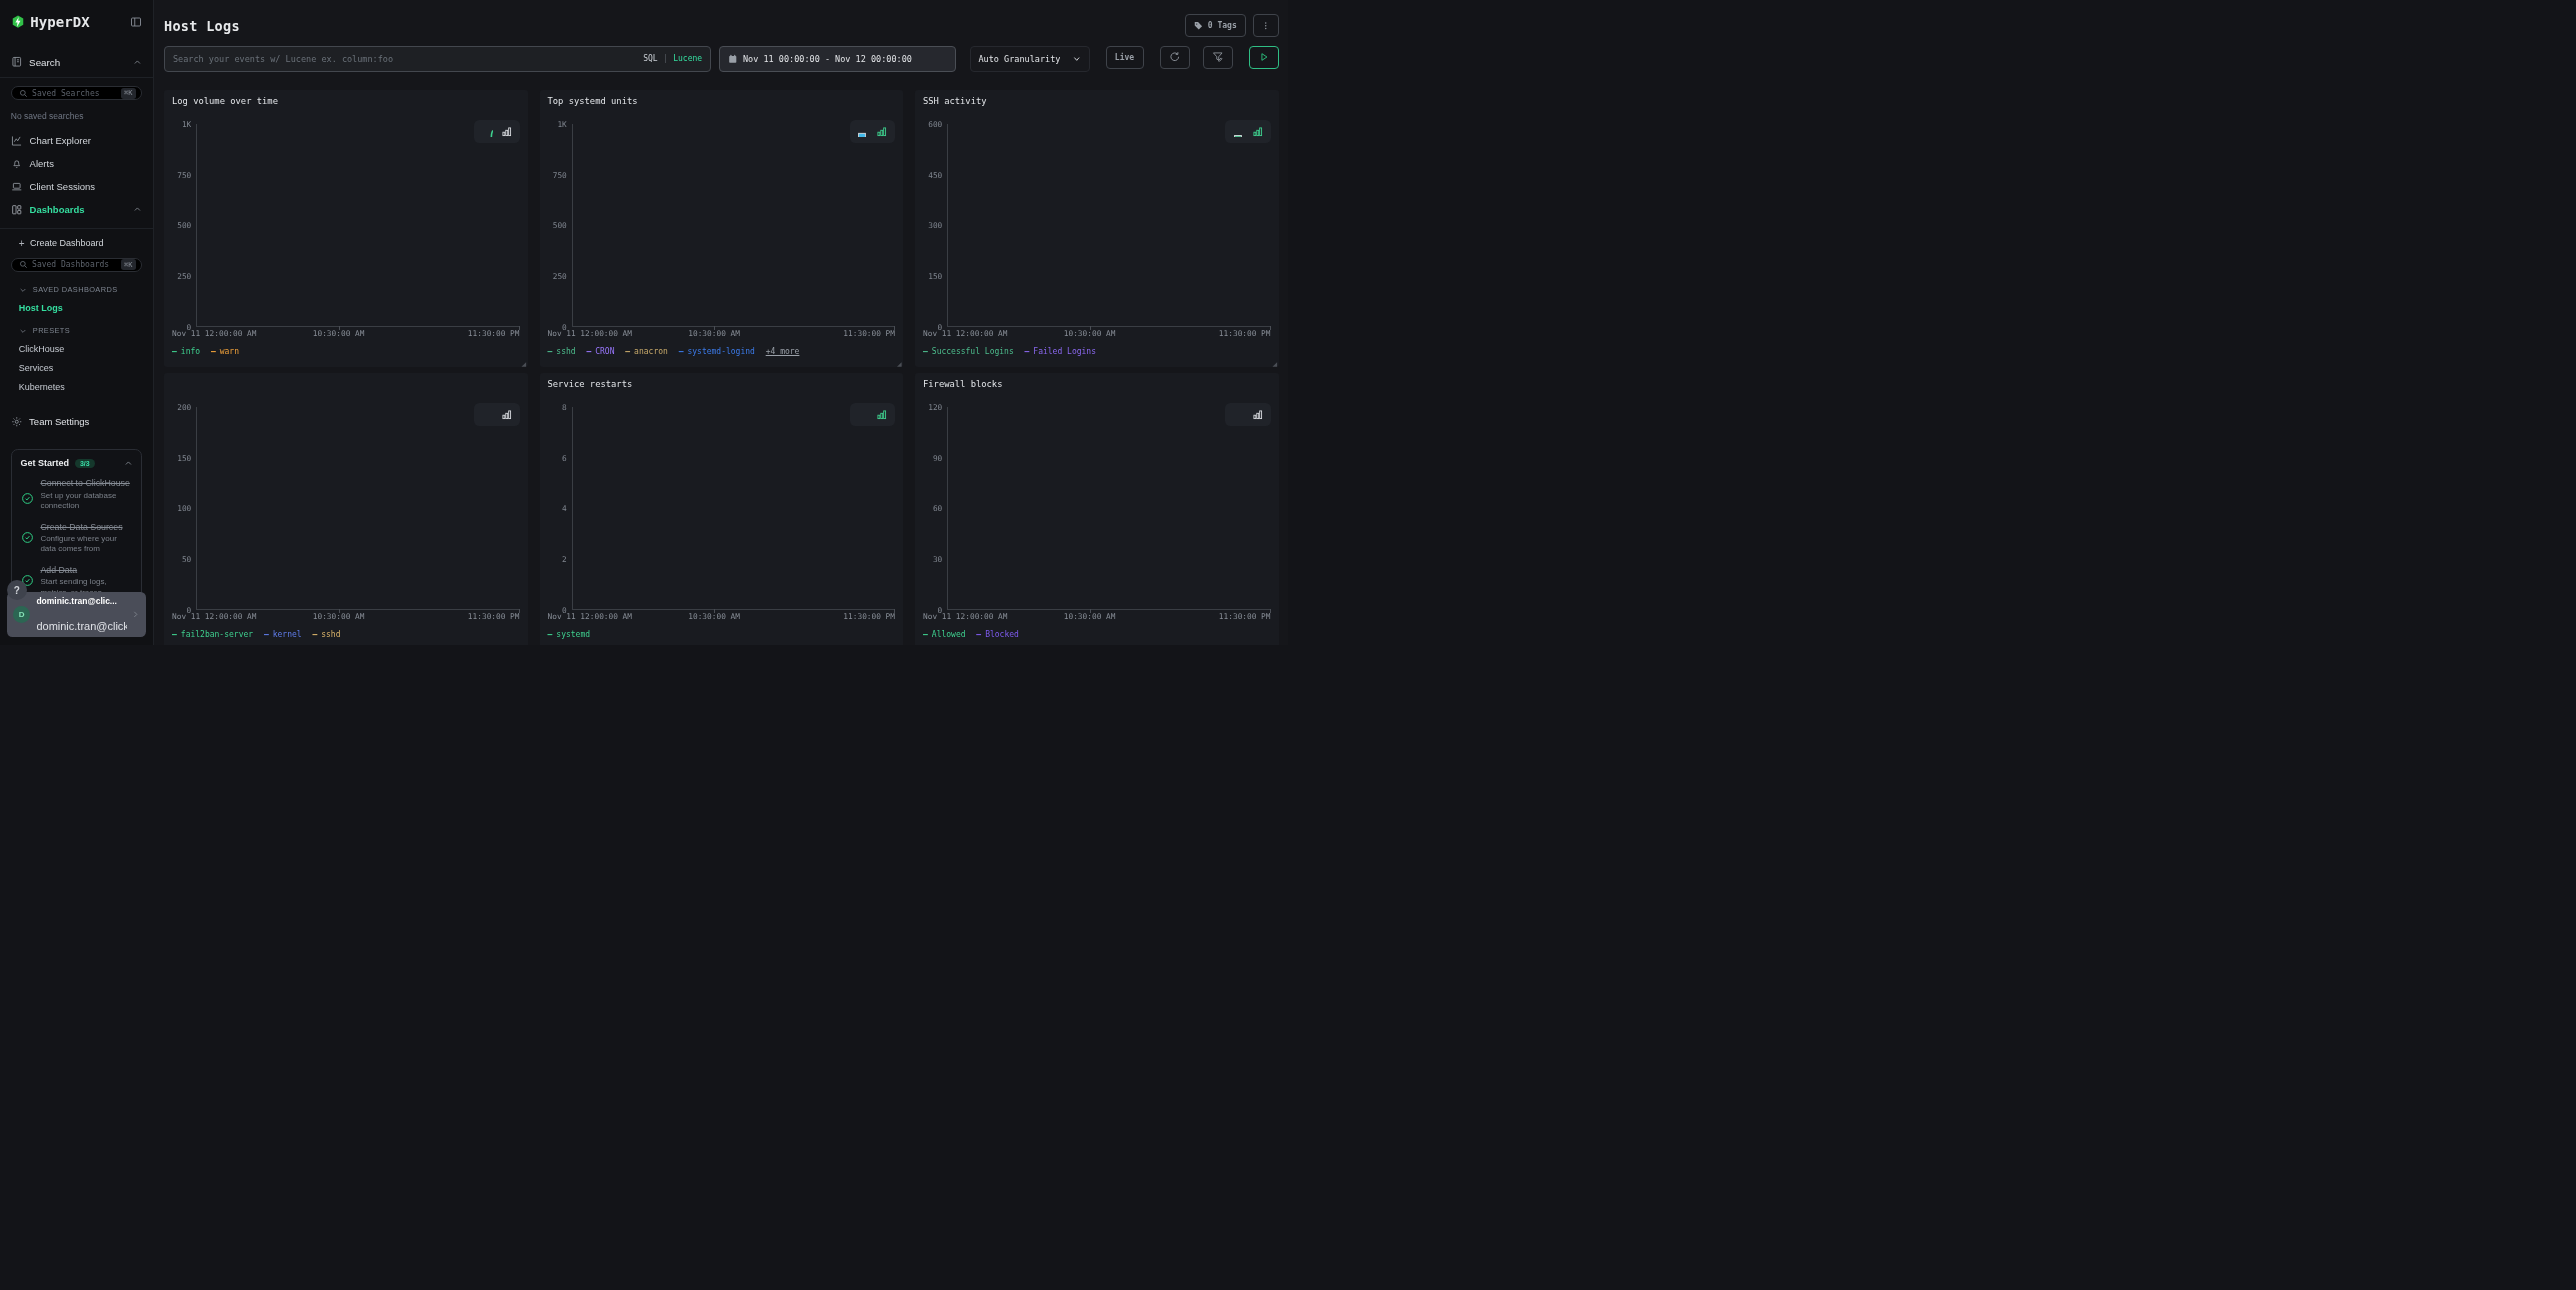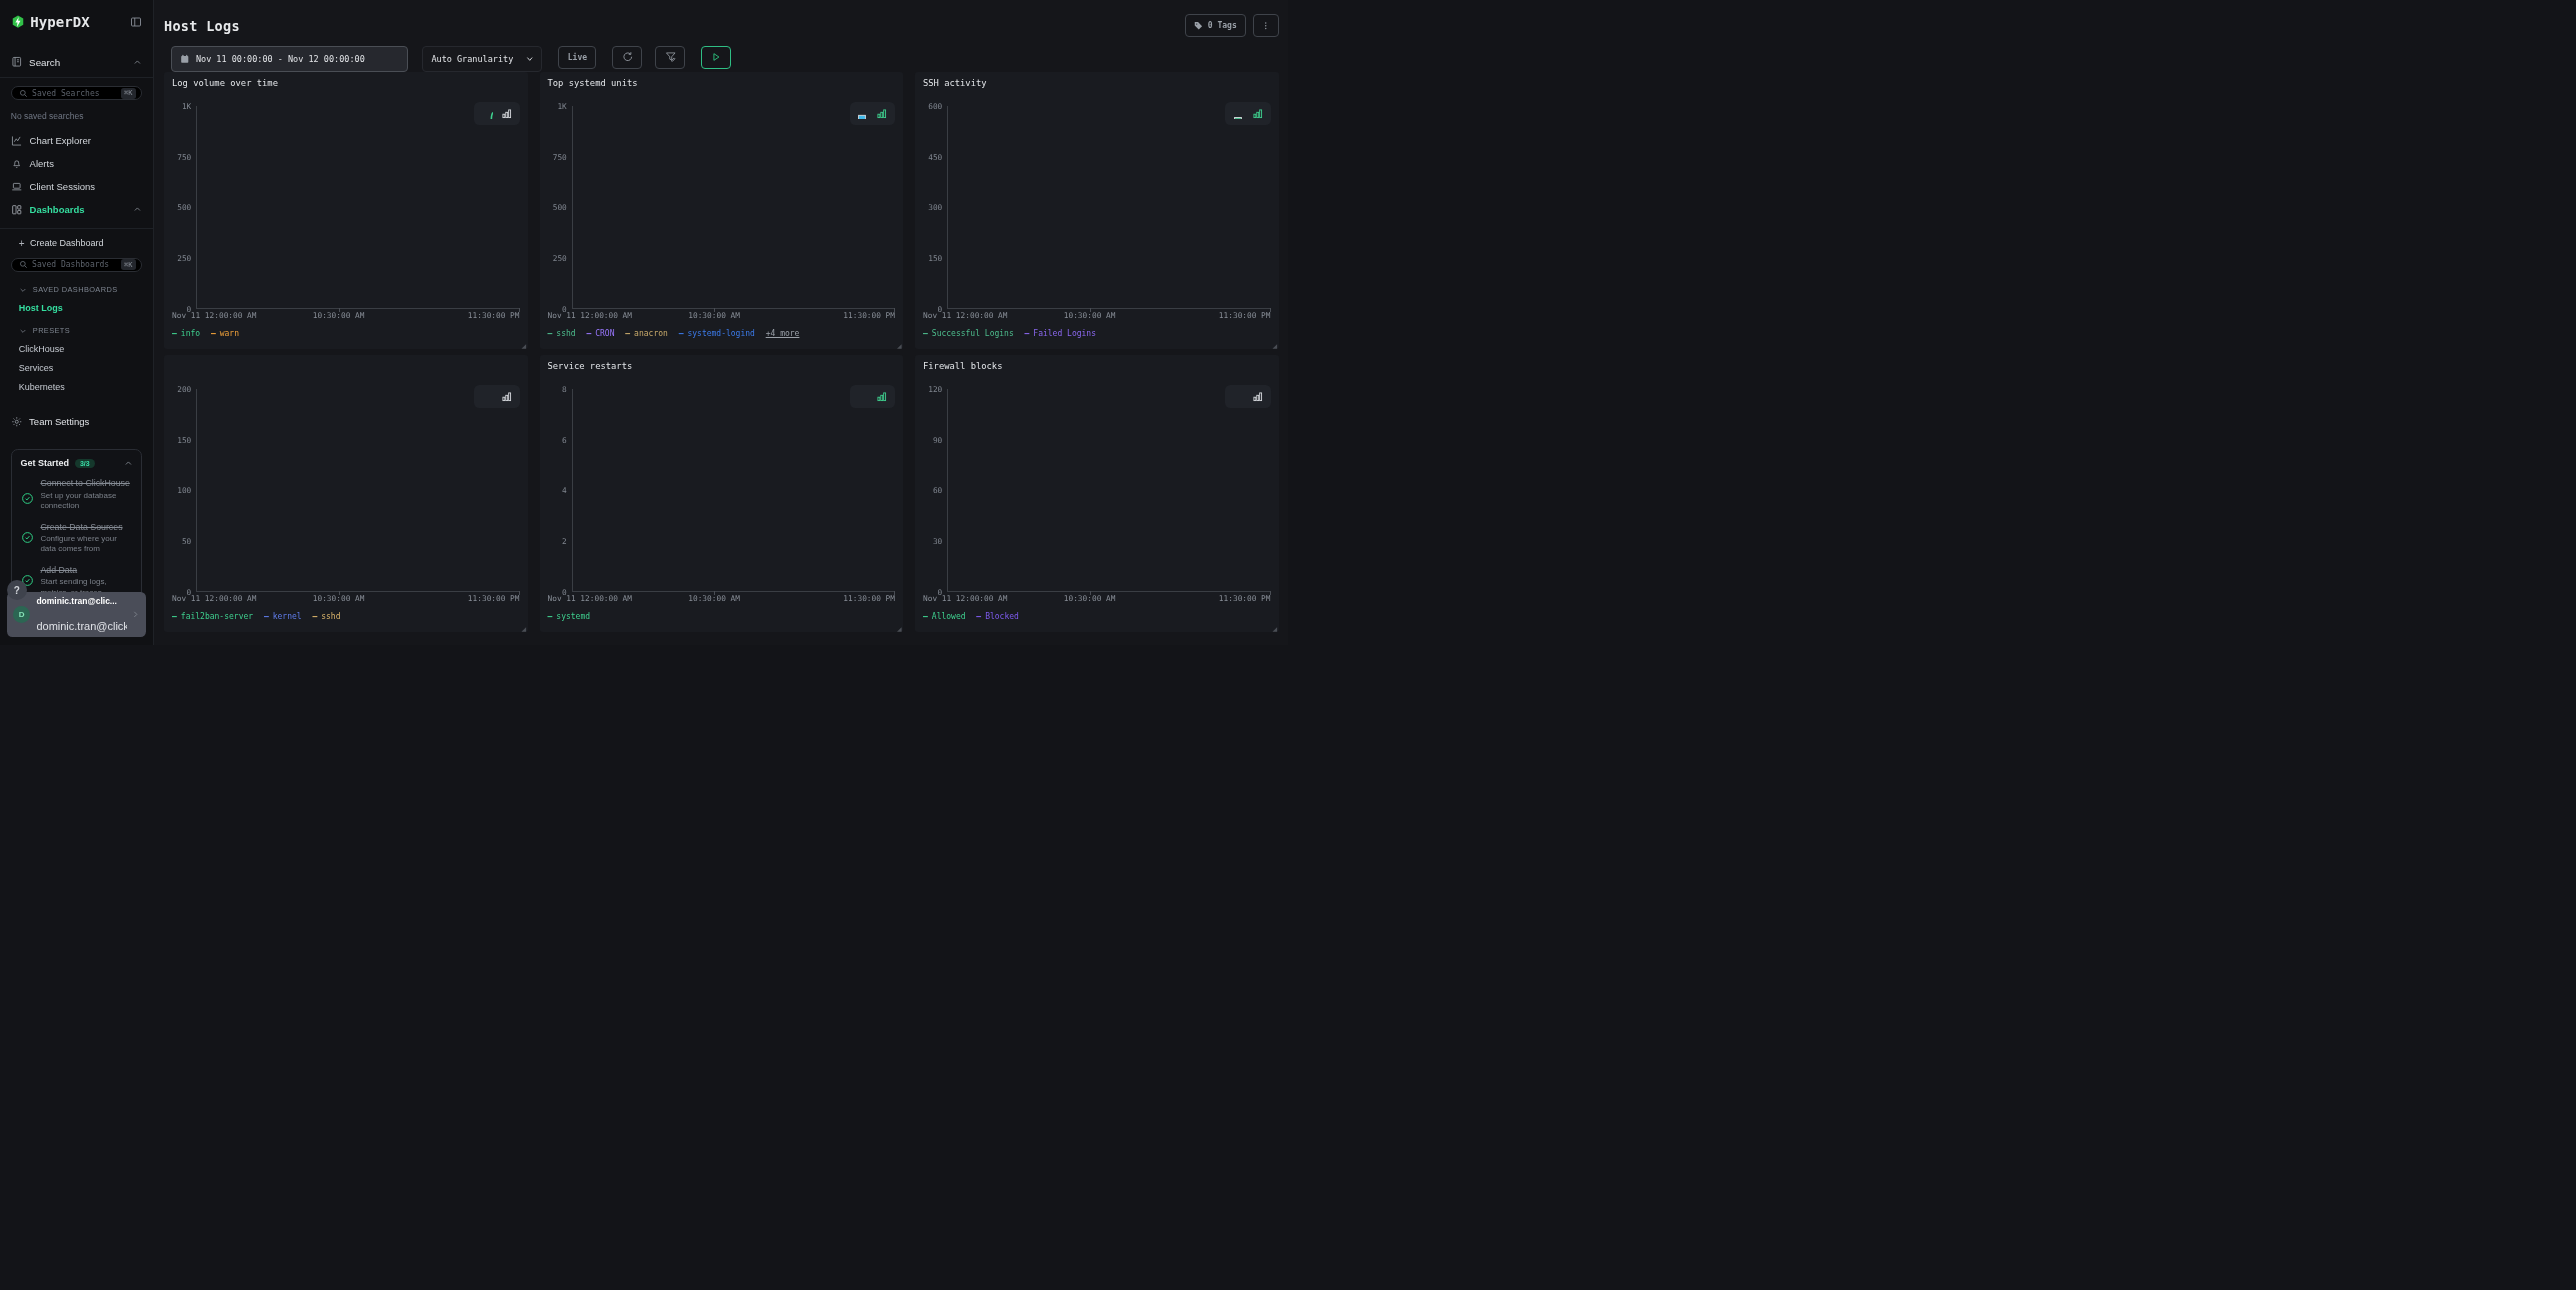--- a/index.html
+++ b/index.html
@@ -78,21 +78,21 @@
   .date-box{width:237px;margin-left:7.4px;display:flex;align-items:center;gap:6px;background:#26282e;border:0.7px solid #4a4e55;border-radius:4px;padding:0 8px;color:#9aa0a8;}
   .date-box input{flex:1;background:transparent;border:none;outline:none;color:#e3e5e8;font-family:"DejaVu Sans Mono",monospace;font-size:8.5px;}
   .gran-box{width:120px;margin-left:14px;display:flex;align-items:center;background:#17181c;border:0.7px solid #26282e;border-radius:4px;padding:0 6.8px 0 8px;color:#e3e5e8;font-family:"DejaVu Sans Mono",monospace;font-size:8.5px;cursor:pointer;}
   .gran-box .lab{flex:1;}
   .live-btn{width:38px;margin-left:16px;font-weight:bold;}
   .sq-btn{width:30px;margin-left:16px;}
   .sq-btn.filter{margin-left:13px;}
   .run-btn{width:30px;margin-left:16px;border-color:#2fbe84;color:#2fd488;}
 
   
-  .grid{display:grid;grid-template-columns:repeat(3,1fr);gap:6px 12px;}
+  .grid{margin-top:18px;display:grid;grid-template-columns:repeat(3,1fr);gap:6px 12px;}
   .panel{position:relative;background:var(--panel-bg);border-radius:2.7px;height:277px;padding:6.8px 8px 5.4px;}
   .panel-title{font-family:"DejaVu Sans Mono",monospace;font-size:8.8px;color:#e3e6e9;height:11.5px;}
   .chart-toggle{position:absolute;top:30px;right:8px;background:#202329;border-radius:5.4px;padding:6px 7.4px;display:flex;gap:7.4px;z-index:2;}
   .tgl{color:#d7dade;cursor:pointer;display:flex;}
   .tgl.active{color:#3ecf8e;}
   .plot-row{display:flex;margin-top:16px;height:203px;}
   .yticks{position:relative;width:24px;flex:0 0 auto;}
   .yticks span{position:absolute;right:4.7px;transform:translateY(-50%);font-family:"DejaVu Sans Mono",monospace;font-size:7.8px;color:#7e848d;}
   .plot{position:relative;flex:1;border-left:0.7px solid var(--axis);border-bottom:0.7px solid var(--axis);}
   .plot svg{position:absolute;inset:0;width:100%;height:100%;}
@@ -301,20 +301,28 @@
         <svg class="ic" width="9.5" height="9.5" viewBox="0 0 24 24" fill="#9aa0a8">
             <circle cx="12" cy="5" r="1.7"></circle>
             <circle cx="12" cy="12" r="1.7"></circle>
             <circle cx="12" cy="19" r="1.7"></circle>
           </svg>
       </button>
     </span>
   </div>
 
   <div class="toolbar">
+    <div class="search-box">
+      <input readonly="" placeholder="Search your events w/ Lucene ex. column:foo" style="">
+      <span class="lang-switch">
+        <span class="lang-sql">SQL</span>
+        <span class="lang-sep">|</span>
+        <span class="lang-lucene">Lucene</span>
+      </span>
+    </div>
     <div class="date-box">
       <svg class="ic" width="9.5" height="9.5" viewBox="0 0 24 24" fill="#9aa0a8">
           <rect x="3" y="5" width="18" height="17" rx="2"></rect>
           <rect x="6" y="2" width="2.5" height="5" rx="1"></rect>
           <rect x="15.5" y="2" width="2.5" height="5" rx="1"></rect>
         </svg>
       <input readonly="" value="Nov 11 00:00:00 - Nov 12 00:00:00" style="">
     </div>
     <div class="gran-box">
       <span class="lab">Auto Granularity</span>

